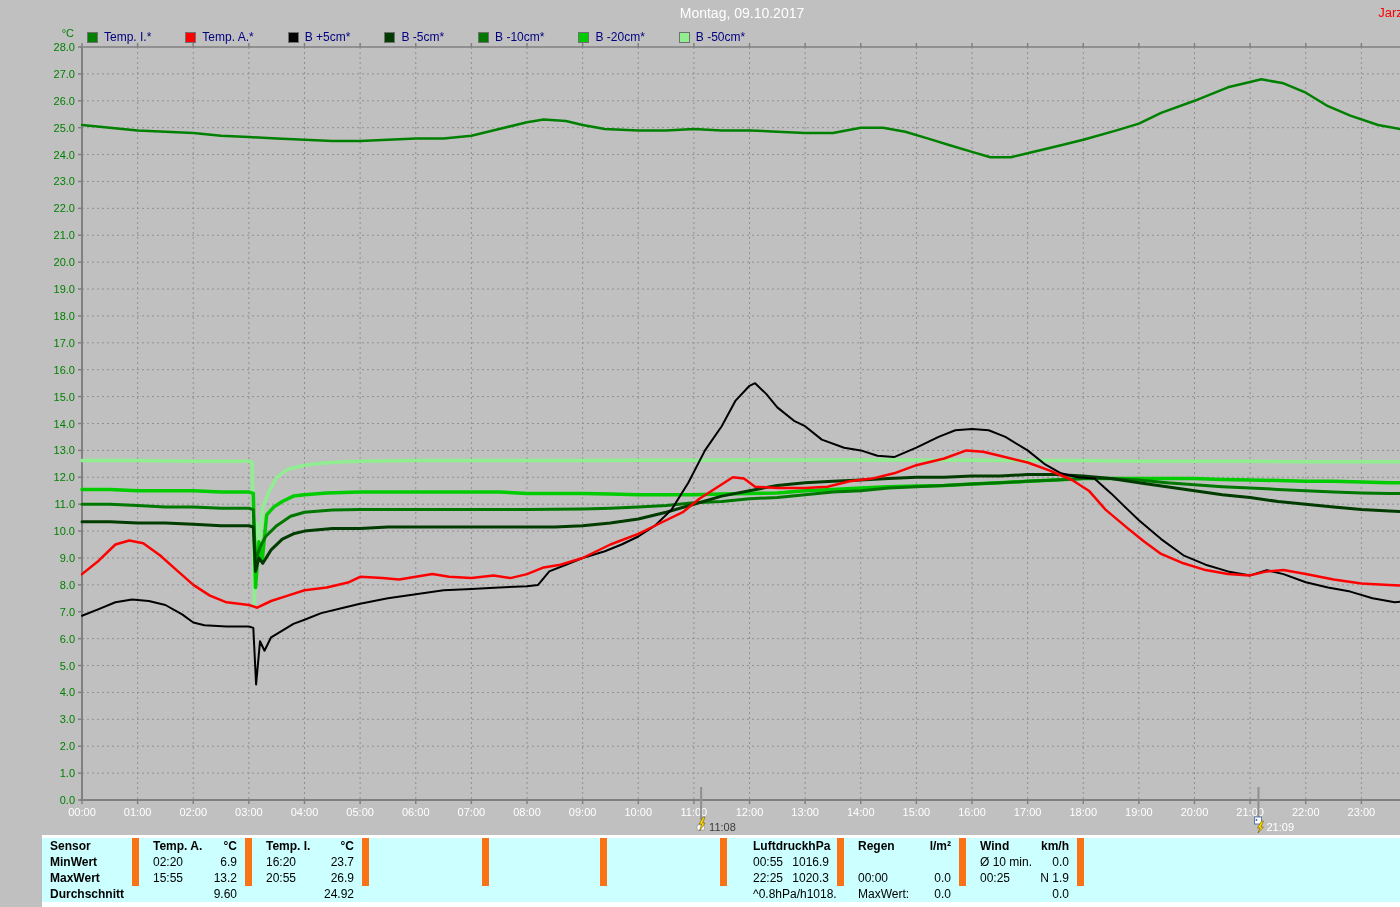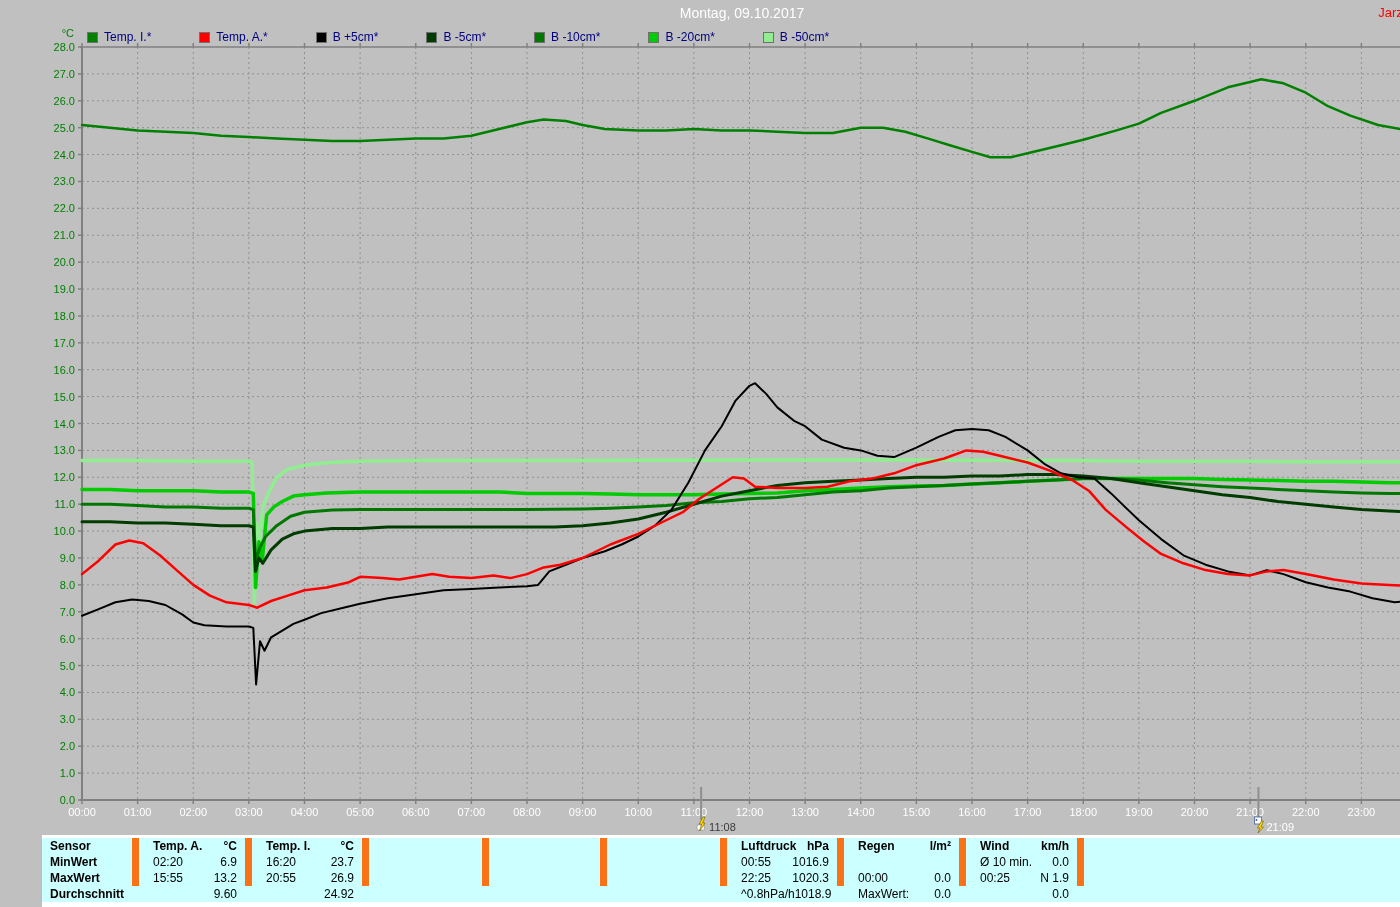--- a/index.html
+++ b/index.html
@@ -1,21 +1,21 @@
 <!DOCTYPE html>
 <html><head>
 <meta charset="utf-8">
 <style>
   html,body{margin:0;padding:0;}
   body{width:1400px;height:907px;background:#c0c0c0;font-family:"Liberation Sans",sans-serif;overflow:hidden;}
   #app{position:relative;width:1400px;height:907px;background:#c0c0c0;margin-left:42px;}
   #chart-title{position:absolute;top:5px;left:0;width:100%;text-align:center;color:#ffffff;font-size:14px;}
   #owner-name{position:absolute;top:5px;right:6px;color:#ff0000;font-size:13px;}
   #unit-label{position:absolute;top:27px;left:0;width:32px;text-align:right;color:#008000;font-size:11px;}
-  #legend{position:absolute;top:30px;left:45px;display:flex;gap:48px;}
+  #legend{position:absolute;top:30px;left:45px;display:flex;gap:34px;}
   .legend-item{display:flex;align-items:center;gap:6px;}
   .legend-swatch{width:9px;height:9px;border:1px solid #707070;}
   .legend-label{color:#000080;font-size:12px;white-space:nowrap;}
   #plot-svg{position:absolute;top:0;left:0;}
   
   #table-sep{position:absolute;top:835px;left:0;width:1400px;height:3px;background:#ffffff;}
   #sensor-table{position:absolute;top:838px;left:0;width:1400px;height:64px;background:#ccffff;display:flex;font-size:12px;color:#000000;}
   #table-bottom{position:absolute;top:902px;left:0;width:1400px;height:5px;background:#ffffff;}
   .tcol{height:48px;box-sizing:border-box;}
   .tcol.divided{border-left:7px solid #f97316;}
@@ -362,21 +362,21 @@
         </div>
         <div class="trow">
           <span class="t-left"></span>
           <span class="t-right"></span>
         </div>
         <div class="trow">
           <span class="t-left"></span>
           <span class="t-right"></span>
         </div>
       </div>
-      <div class="tcol divided" style="width: 117px;">
+      <div class="tcol divided" style="width: 117px; padding-left: 12px;">
         <div class="trow hdr">
           <span class="t-left">Luftdruck</span>
           <span class="t-right">hPa</span>
         </div>
         <div class="trow">
           <span class="t-left">00:55</span>
           <span class="t-right">1016.9</span>
         </div>
         <div class="trow">
           <span class="t-left">22:25</span>

